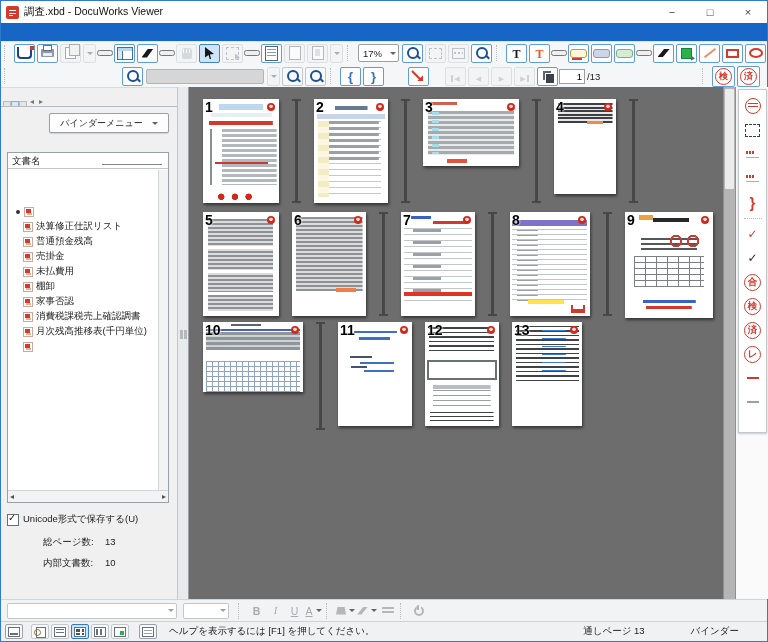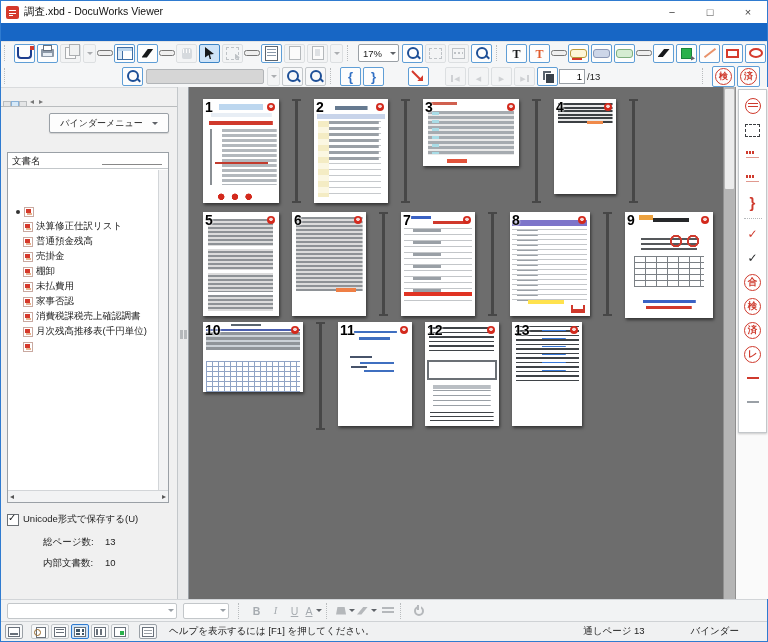--- a/index.html
+++ b/index.html
@@ -491,26 +491,26 @@
               <span class="doc-label">普通預金残高</span>
             </div>
             <div class="doc-row">
 
               <span class="dwico"></span>
               <span class="doc-label">売掛金</span>
             </div>
             <div class="doc-row">
 
               <span class="dwico"></span>
+              <span class="doc-label">未払費用</span>
+            </div>
+            <div class="doc-row">
+
+              <span class="dwico"></span>
               <span class="doc-label">棚卸</span>
-            </div>
-            <div class="doc-row">
-
-              <span class="dwico"></span>
-              <span class="doc-label">未払費用</span>
             </div>
             <div class="doc-row">
 
               <span class="dwico"></span>
               <span class="doc-label">家事否認</span>
             </div>
             <div class="doc-row">
 
               <span class="dwico"></span>
               <span class="doc-label">消費税課税売上確認調書</span>

